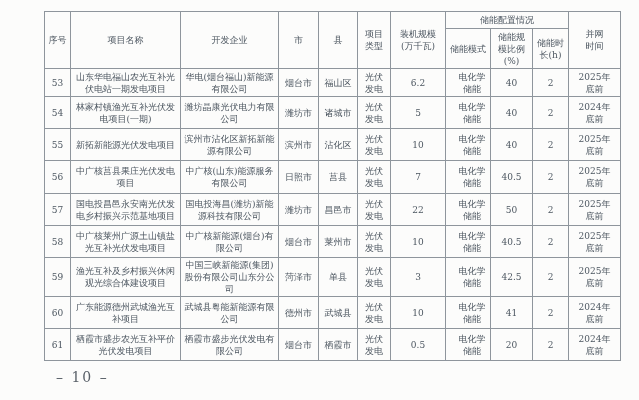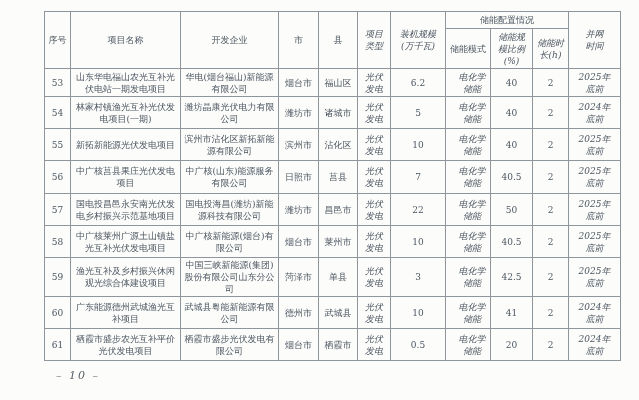--- a/index.html
+++ b/index.html
@@ -22,29 +22,29 @@
     color:#4c5660;
   }
   table.doc th,table.doc td{
     border:1px solid #8e959c;
     padding:1px 2px;
     font-weight:normal;
     vertical-align:middle;
     overflow:hidden;
   }
   
-  .wrap{display:inline-block;vertical-align:middle;font-style:italic;}
+  .wrap{display:inline-block;vertical-align:middle;}
   .w20{max-width:20px;}
   .w30{max-width:30px;}
   .w32{max-width:32px;}
   .w38{max-width:38px;margin-left:8px;}
   .w42{max-width:42px;}
   .footer{
     position:absolute;left:56px;top:369px;
-    font-size:11px;letter-spacing:2px;color:#5a6169;font-style:italic;
+    font-size:14px;letter-spacing:2px;color:#5a6169;
   }
 </style>
 </head>
 <body>
 
 <div class="page">
   <table class="doc">
     <colgroup>
       <col style="width:26px">
         <col style="width:110px">

